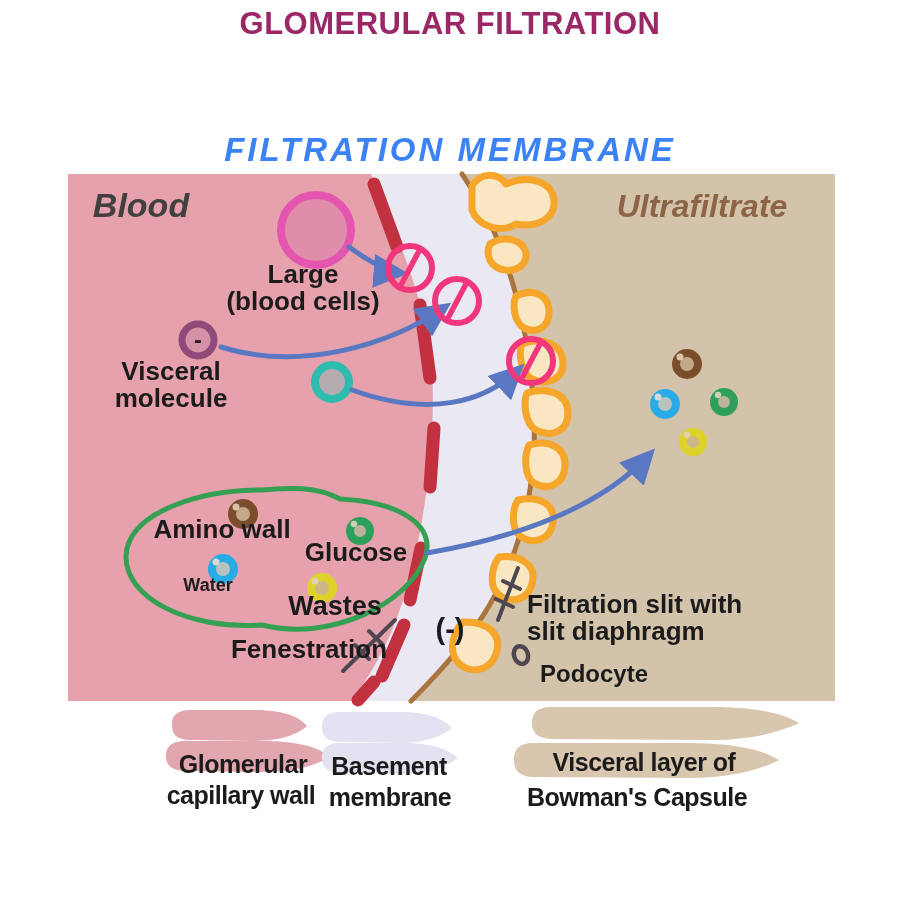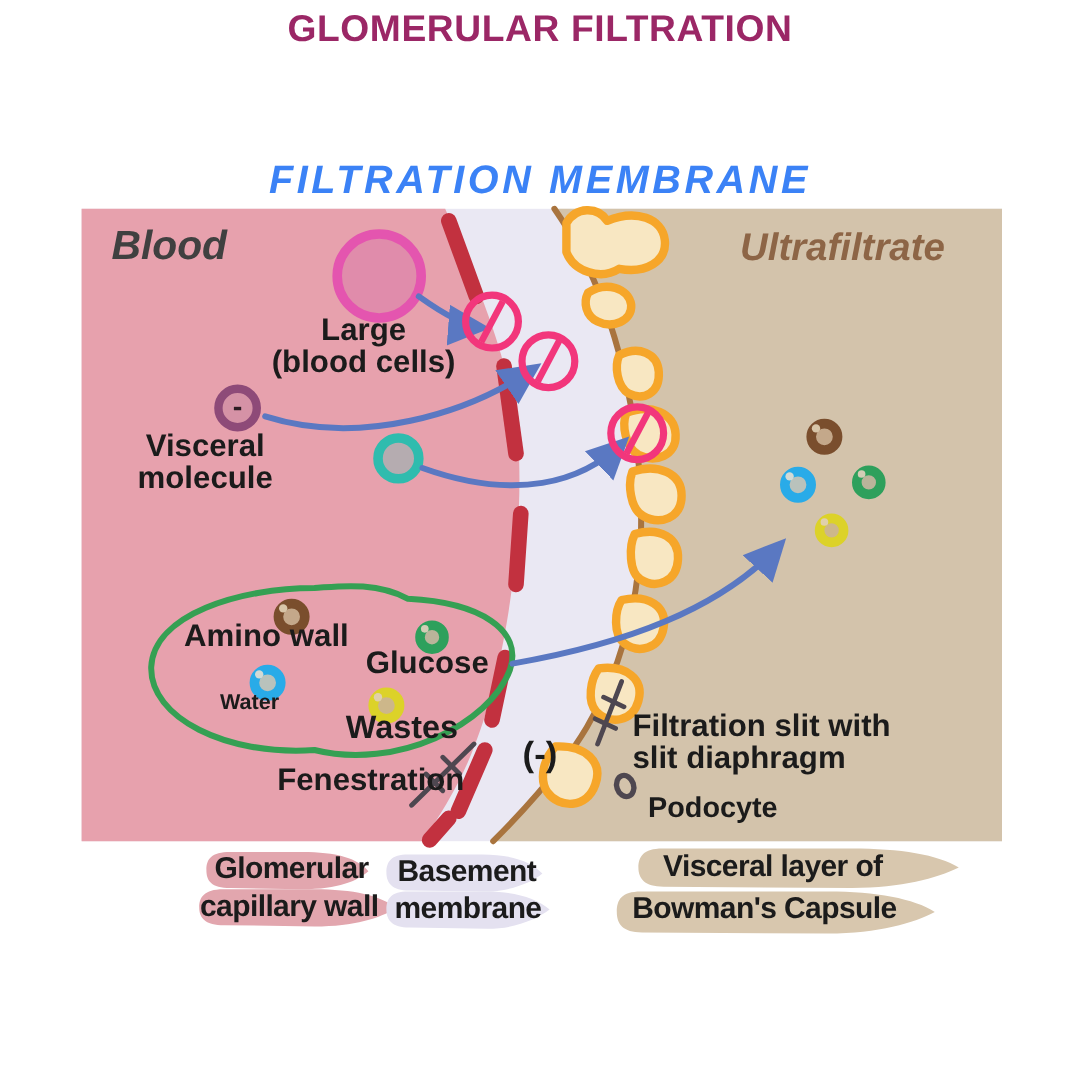--- a/index.html
+++ b/index.html
@@ -18,21 +18,21 @@
   .mid-lbl{left:321px;top:404px;}
   .amino{left:222px;top:516px;}
   .glucose{left:356px;top:539px;}
   .water{left:208px;top:572px;font-size:18px;}
   .wastes{left:310px;top:593px;font-size:27px;margin-left:25px;}
   .fenestration{left:295px;top:636px;margin-left:14px;}
   .negcharge{left:450px;top:616px;font-size:29px;}
   .slit-lbl{left:527px;top:591px;text-align:left;}
   .podo-lbl{left:540px;top:660px;font-size:24px;}
   .minus{left:198px;top:326px;font-size:24px;color:#2c1b22;transform:translateX(-50%);}
-  .legend{font-size:25px;line-height:26px;letter-spacing:-0.5px;}
+  .legend{font-size:25px;line-height:26px;letter-spacing:-0.5px;margin-top:40px;}
   .g1a{left:243px;top:711px;} .g1b{left:241px;top:742px;}
   .g2a{left:389px;top:713px;} .g2b{left:390px;top:744px;}
   .g3a{left:644px;top:709px;} .g3b{left:637px;top:744px;}
 </style>
 </head>
 <body>
 
 <div class="scene">
 
   <svg width="901" height="901" viewBox="0 0 901 901">

